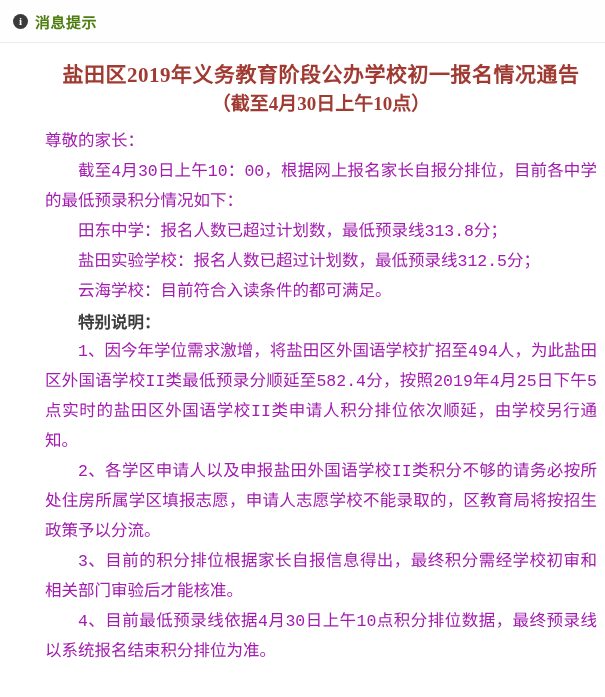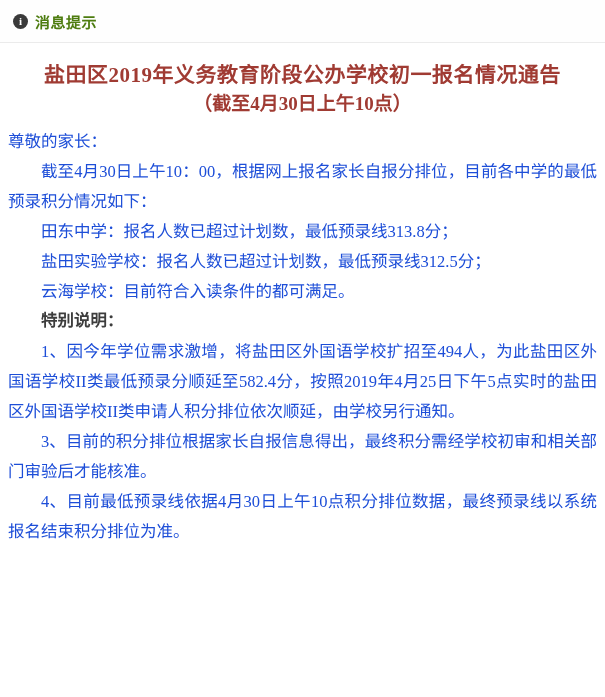--- a/index.html
+++ b/index.html
@@ -33,20 +33,21 @@
   }
   .msg-header .hdr-title {
     font-size: 15px;
     font-weight: bold;
     color: #4d7c0f;
     letter-spacing: 0.5px;
   }
   .content {
     padding: 0 8px;
     font-family: "Liberation Serif", "DejaVu Serif", serif;
+    margin-left: 37px;
   }
   .notice-title {
     margin-top: 18px;
     text-align: center;
     font-size: 21px;
     font-weight: bold;
     line-height: 29px;
     color: #a03b33;
     letter-spacing: 0.5px;
   }
@@ -54,27 +55,28 @@
     text-align: center;
     font-size: 19px;
     font-weight: bold;
     line-height: 27px;
     color: #a03b33;
     margin-bottom: 10px;
   }
   .body-text p {
     font-size: 16.5px;
     line-height: 30px;
-    color: #1d4ed8;
+    color: #a21caf;
     text-align: justify;
+    font-family: Liberation Mono, monospace;
   }
   .body-text p.indent { text-indent: 2em; }
   .body-text p.salutation { text-indent: 0; }
   .body-text p.section-heading {
-    font-family: Liberation Mono, monospace;
+    font-family: Liberation Sans, sans-serif;
     font-weight: bold;
     color: #3d3d3d;
   }
 </style>
 </head>
 <body>
 
 <header class="msg-header">
   <span class="info-icon">i</span>
   <span class="hdr-title">消息提示</span>
@@ -85,16 +87,17 @@
   <h2 class="notice-subtitle">（截至4月30日上午10点）</h2>
 
   <div class="body-text">
     <p class="salutation">尊敬的家长：</p>
     <p class="indent">截至4月30日上午10：00，根据网上报名家长自报分排位，目前各中学的最低预录积分情况如下：</p>
     <p class="indent">田东中学：报名人数已超过计划数，最低预录线313.8分；</p>
     <p class="indent">盐田实验学校：报名人数已超过计划数，最低预录线312.5分；</p>
     <p class="indent">云海学校：目前符合入读条件的都可满足。</p>
     <p class="indent section-heading">特别说明：</p>
     <p class="indent">1、因今年学位需求激增，将盐田区外国语学校扩招至494人，为此盐田区外国语学校II类最低预录分顺延至582.4分，按照2019年4月25日下午5点实时的盐田区外国语学校II类申请人积分排位依次顺延，由学校另行通知。</p>
+    <p class="indent">2、各学区申请人以及申报盐田外国语学校II类积分不够的请务必按所处住房所属学区填报志愿，申请人志愿学校不能录取的，区教育局将按招生政策予以分流。</p>
     <p class="indent">3、目前的积分排位根据家长自报信息得出，最终积分需经学校初审和相关部门审验后才能核准。</p>
     <p class="indent">4、目前最低预录线依据4月30日上午10点积分排位数据，最终预录线以系统报名结束积分排位为准。</p>
   </div>
 </main>
 
 </body></html>

